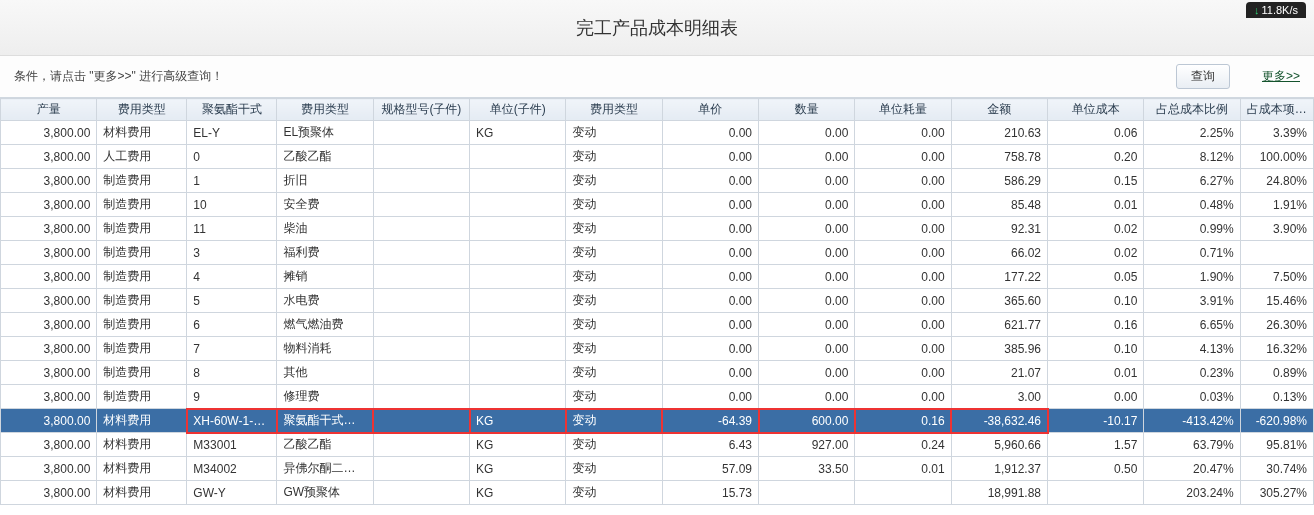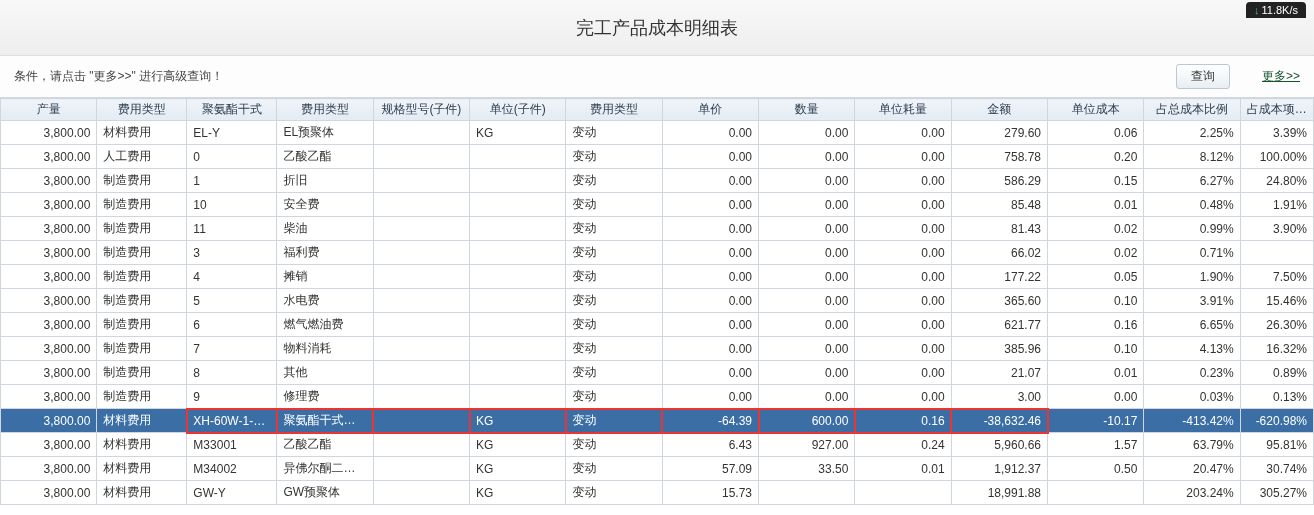--- a/index.html
+++ b/index.html
@@ -97,21 +97,21 @@
           <td class="num">3,800.00</td>
           <td class="txt">材料费用</td>
           <td class="txt">EL-Y</td>
           <td class="txt">EL预聚体</td>
           <td class="txt"></td>
           <td class="txt">KG</td>
           <td class="txt">变动</td>
           <td class="num">0.00</td>
           <td class="num">0.00</td>
           <td class="num">0.00</td>
-          <td class="num">279.60</td>
+          <td class="num">210.63</td>
           <td class="num">0.06</td>
           <td class="num">2.25%</td>
           <td class="num">3.39%</td>
         </tr>
         <tr>
           <td class="num">3,800.00</td>
           <td class="txt">人工费用</td>
           <td class="txt">0</td>
           <td class="txt">乙酸乙酯</td>
           <td class="txt"></td>
@@ -161,21 +161,21 @@
           <td class="num">3,800.00</td>
           <td class="txt">制造费用</td>
           <td class="txt">11</td>
           <td class="txt">柴油</td>
           <td class="txt"></td>
           <td class="txt"></td>
           <td class="txt">变动</td>
           <td class="num">0.00</td>
           <td class="num">0.00</td>
           <td class="num">0.00</td>
-          <td class="num">81.43</td>
+          <td class="num">92.31</td>
           <td class="num">0.02</td>
           <td class="num">0.99%</td>
           <td class="num">3.90%</td>
         </tr>
         <tr>
           <td class="num">3,800.00</td>
           <td class="txt">制造费用</td>
           <td class="txt">3</td>
           <td class="txt">福利费</td>
           <td class="txt"></td>

